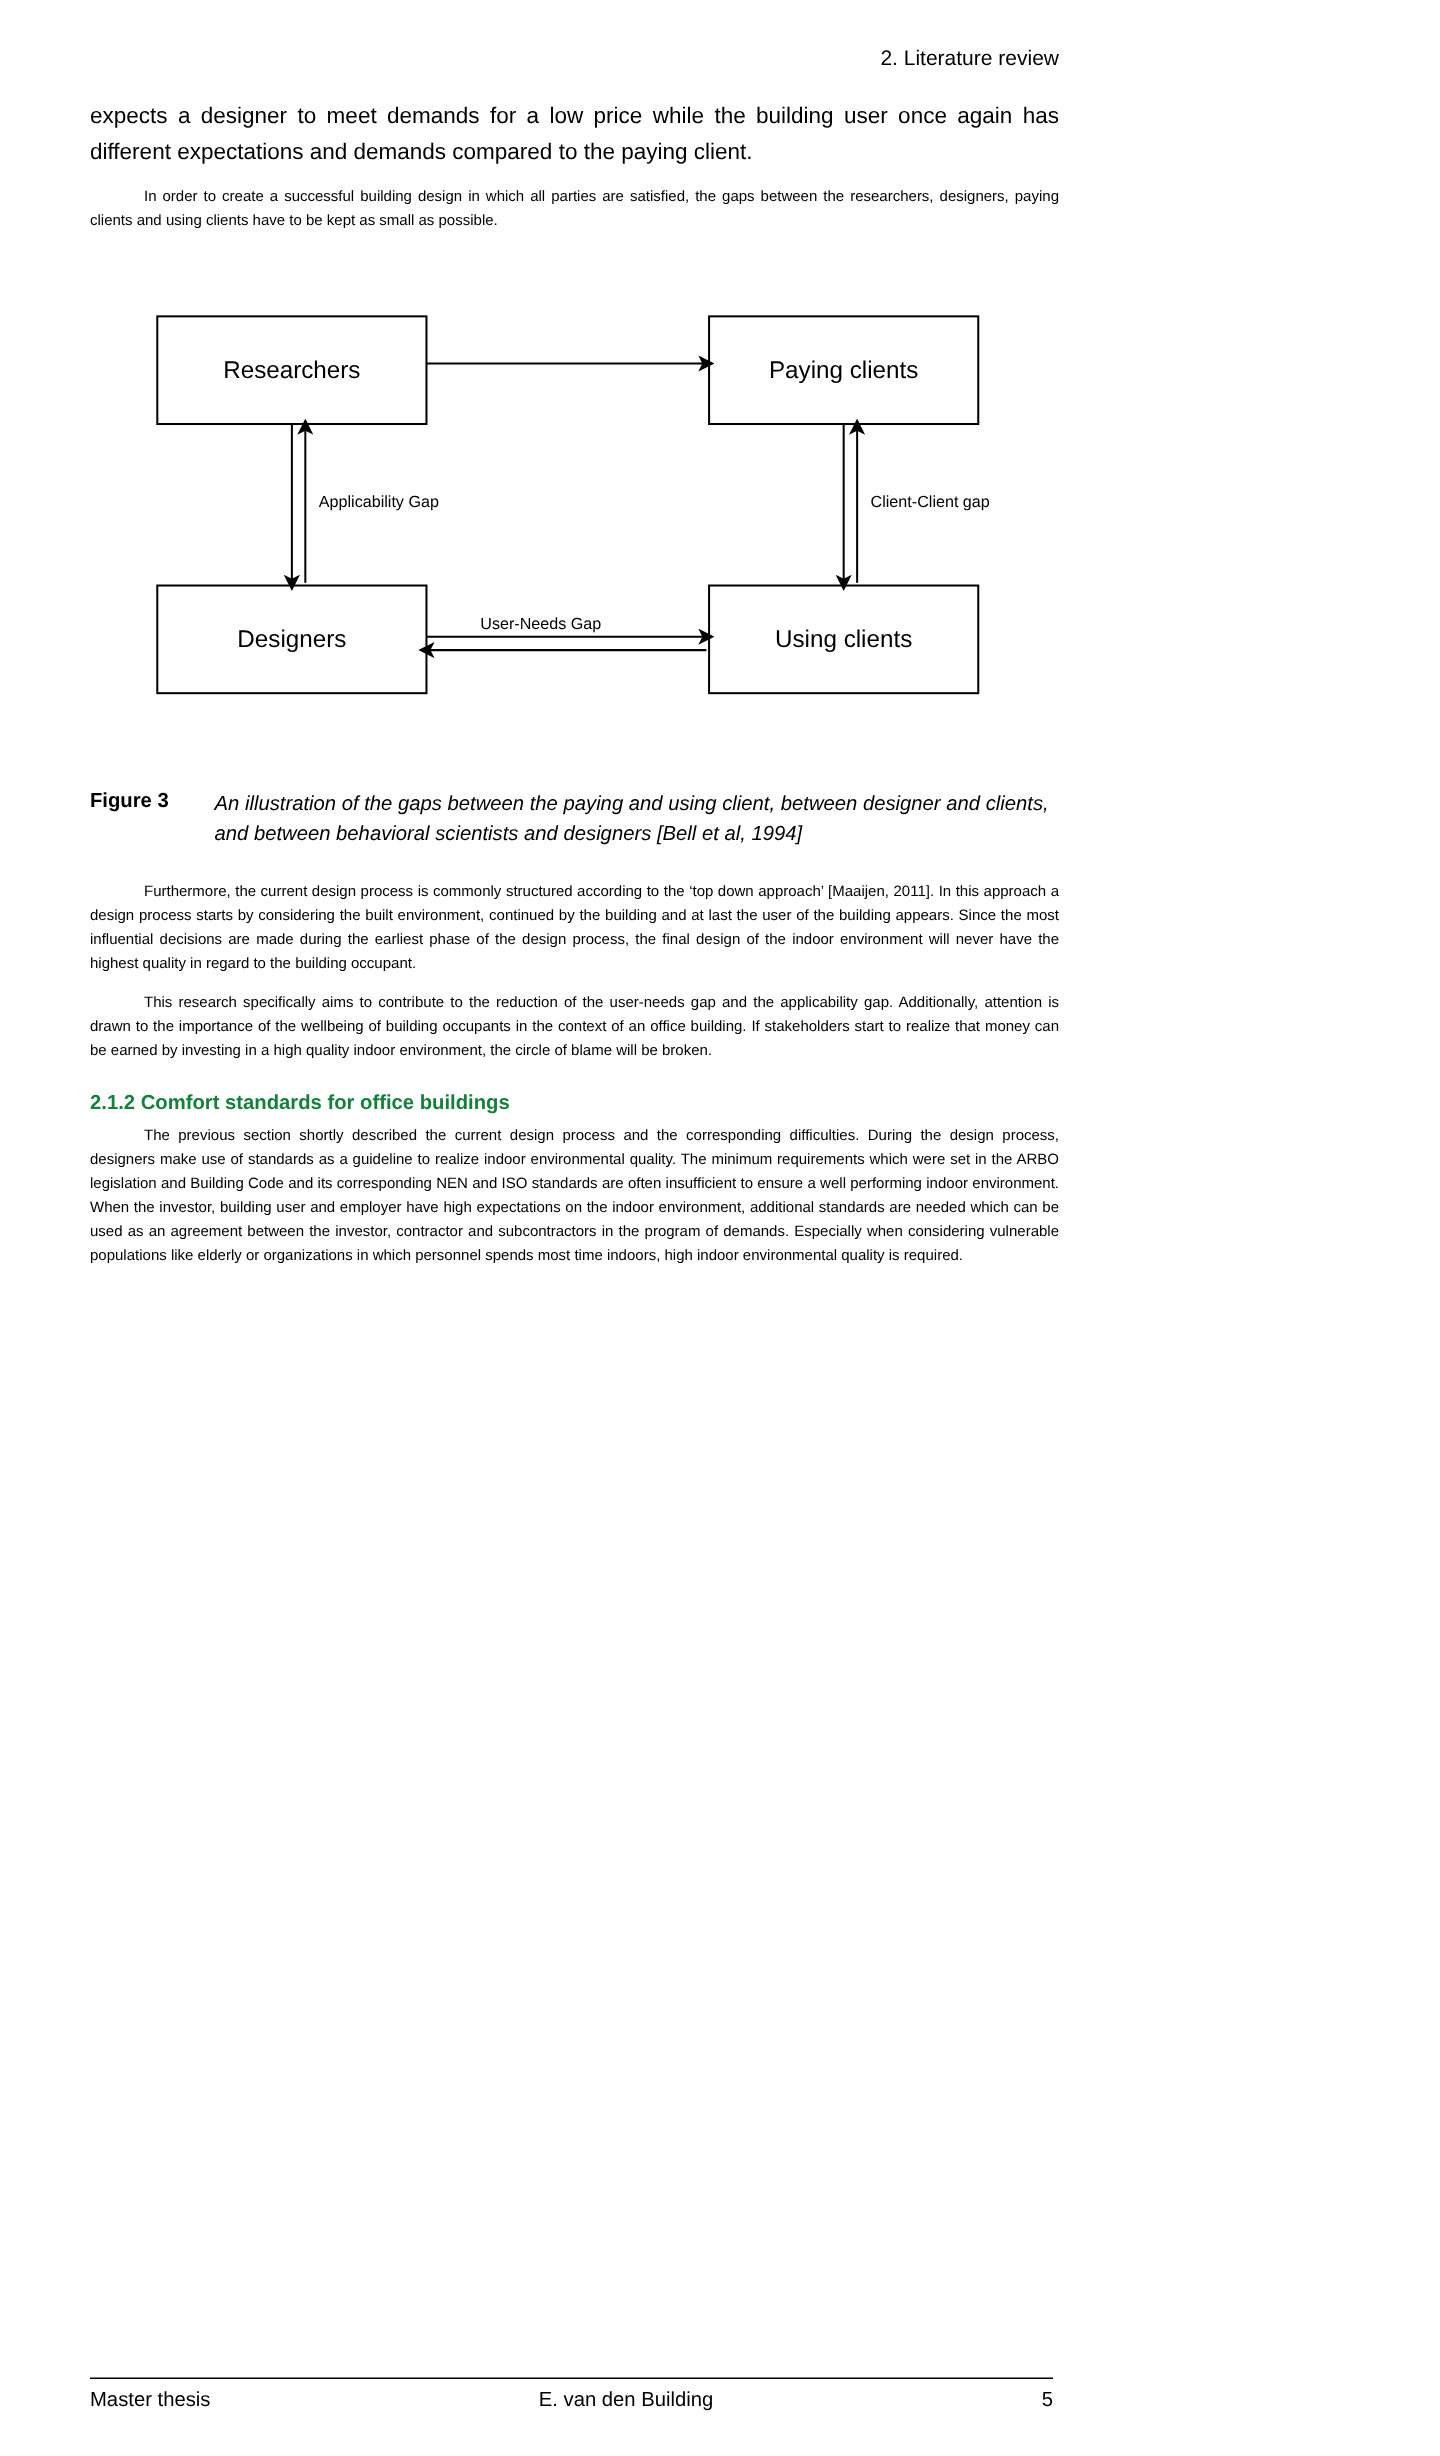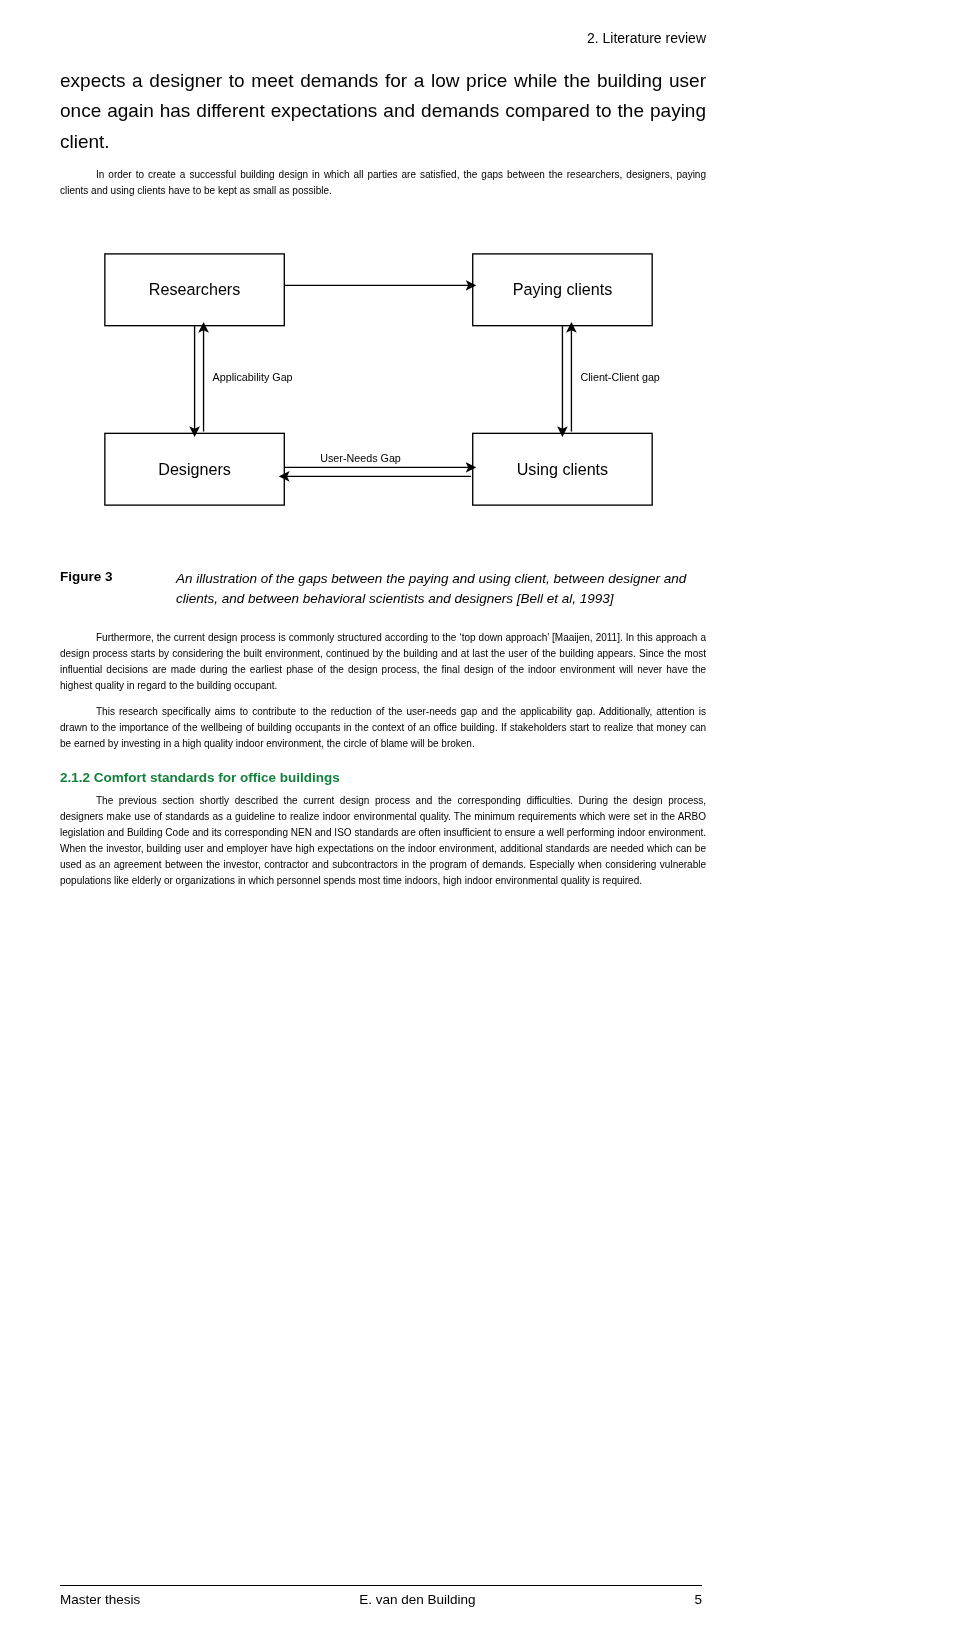--- a/index.html
+++ b/index.html
@@ -22,21 +22,21 @@
     }
 
     .page-header {
       text-align: right;
       font-size: 14px;
       margin-bottom: 20px;
       color: #000;
     }
 
     .body-text {
-      font-size: 19px;
+      font-size: 15px;
       line-height: 1.6;
       text-align: justify;
       margin-bottom: 10px;
     }
 
     .body-text-indent {
       font-size: 10px;
       line-height: 1.6;
       text-align: justify;
       margin-bottom: 10px;
@@ -52,21 +52,21 @@
 
     .diagram-svg {
       display: block;
     }
 
     
     .figure-caption-row {
       display: flex;
       align-items: flex-start;
       margin-bottom: 20px;
-      gap: 36px;
+      gap: 3px;
     }
 
     .figure-label {
       font-weight: bold;
       font-size: 13.5px;
       white-space: nowrap;
       min-width: 80px;
     }
 
     .figure-caption-text {
@@ -157,21 +157,21 @@
         </marker>
         <marker id="arrowhead-left" markerWidth="8" markerHeight="8" refX="4" refY="4" orient="180deg">
           <path d="M0,0 L8,4 L0,8 L2,4 Z" fill="#000"></path>
         </marker>
       </defs>
     </svg>
   </div>
 
   <div class="figure-caption-row">
     <span class="figure-label">Figure 3</span>
-    <span class="figure-caption-text">An illustration of the gaps between the paying and using client, between designer and clients, and between behavioral scientists and designers [Bell et al, 1993]</span>
+    <span class="figure-caption-text">An illustration of the gaps between the paying and using client, between designer and clients, and between behavioral scientists and designers [Bell et al, 1994]</span>
   </div>
 
   <p class="body-text-indent">
     <span>Furthermore, the current design process is commonly structured according to the ‘top down approach’ [Maaijen, 2011]. In this approach a design process starts by considering the built environment, continued by the building and at last the user of the building appears. Since the most influential decisions are made during the earliest phase of the design process, the final design of the indoor environment will never have the highest quality in regard to the building occupant.</span>
   </p>
 
   <p class="body-text-indent">
     <span>This research specifically aims to contribute to the reduction of the user-needs gap and the applicability gap. Additionally, attention is drawn to the importance of the wellbeing of building occupants in the context of an office building. If stakeholders start to realize that money can be earned by investing in a high quality indoor environment, the circle of blame will be broken.</span>
   </p>
 

